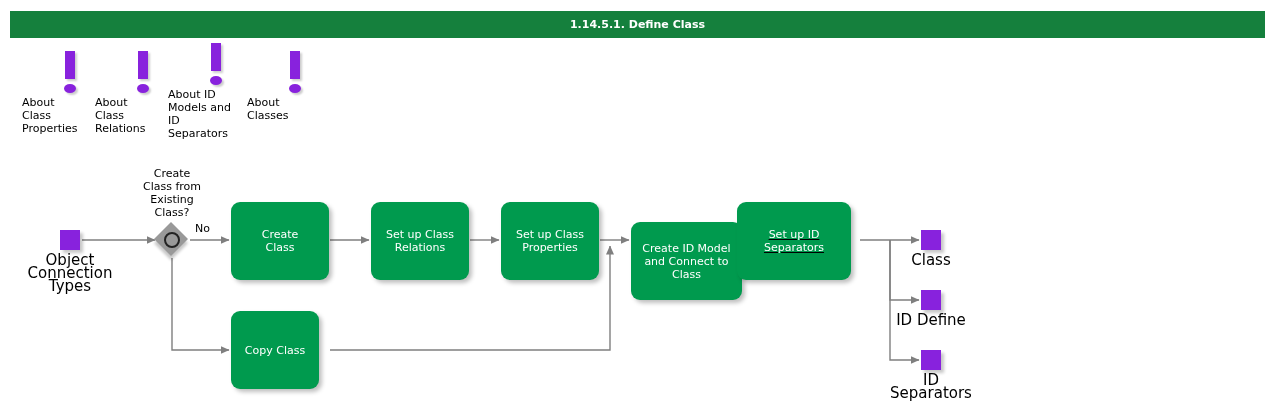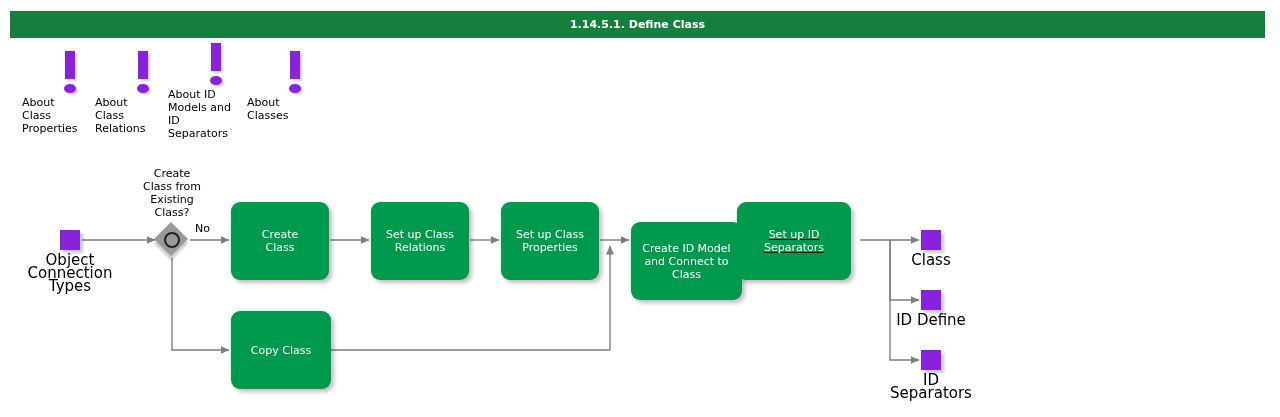--- a/index.html
+++ b/index.html
@@ -301,21 +301,21 @@
     <span class="proc-label">Create ID Model
 and Connect to
 Class</span>
   </div>
 
   <div class="proc" style="left:737px; top:202px; width:114px; height:78px;text-decoration:underline;">
     <span class="proc-label">Set up ID
 Separators</span>
   </div>
 
-  <div class="proc" style="left:231px; top:311px; width:100px; height:78px;">
+  <div class="proc" style="left:231px; top:311px; width:88px; height:78px;">
     <span class="proc-label">Copy Class</span>
   </div>
 
   <div class="datanode" style="left:871px; top:230px;">
     <div class="swatch"></div>
     <div class="dn-label">Class</div>
   </div>
 
   <div class="datanode" style="left:871px; top:290px;">
     <div class="swatch"></div>

